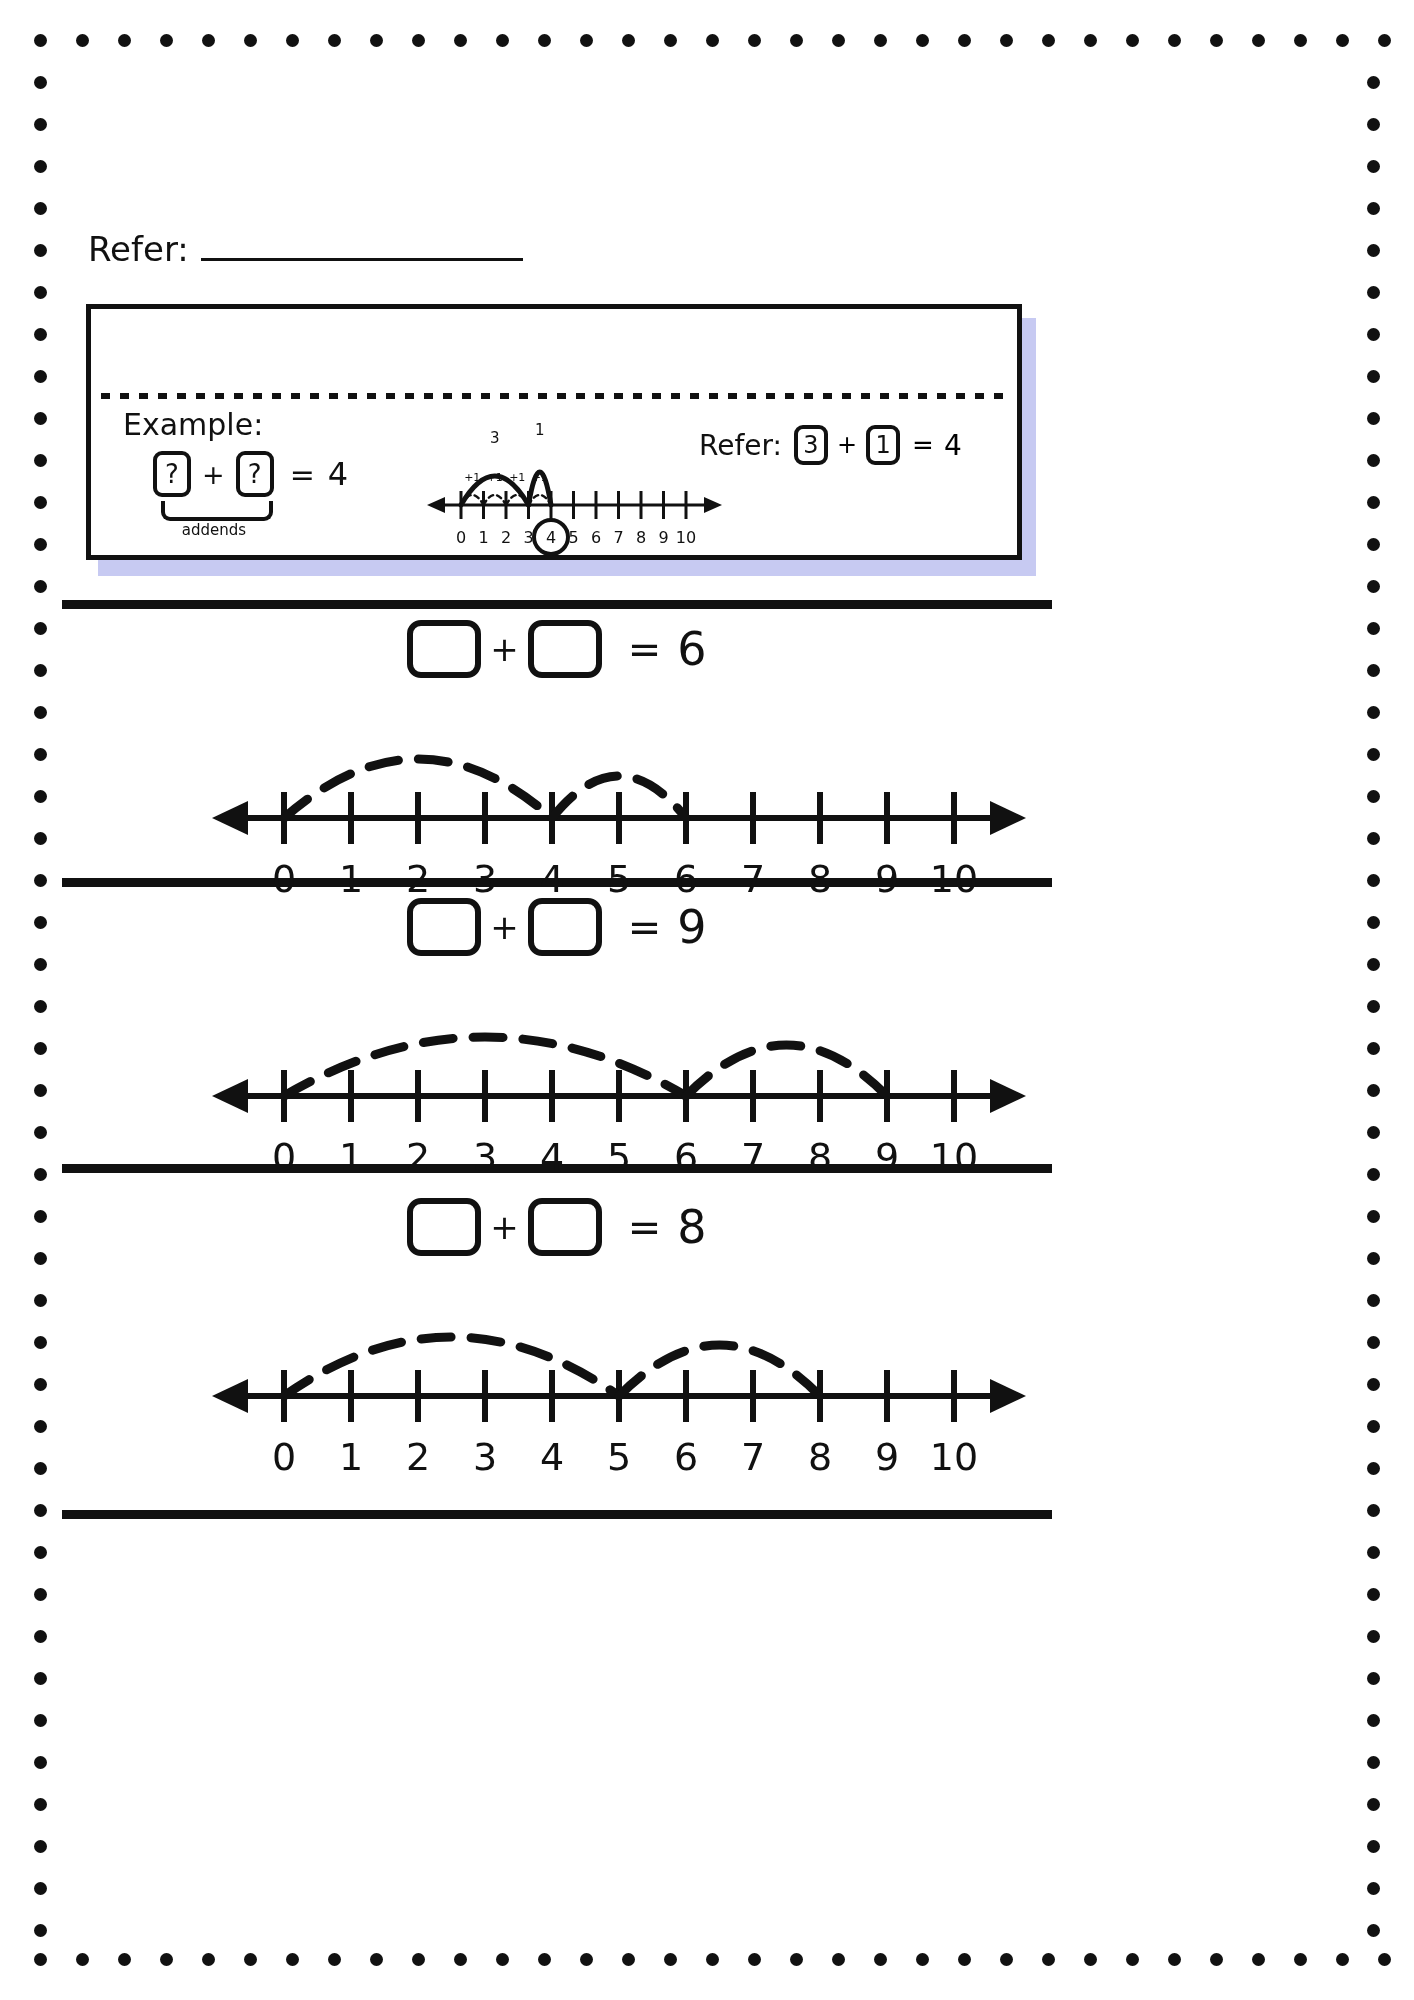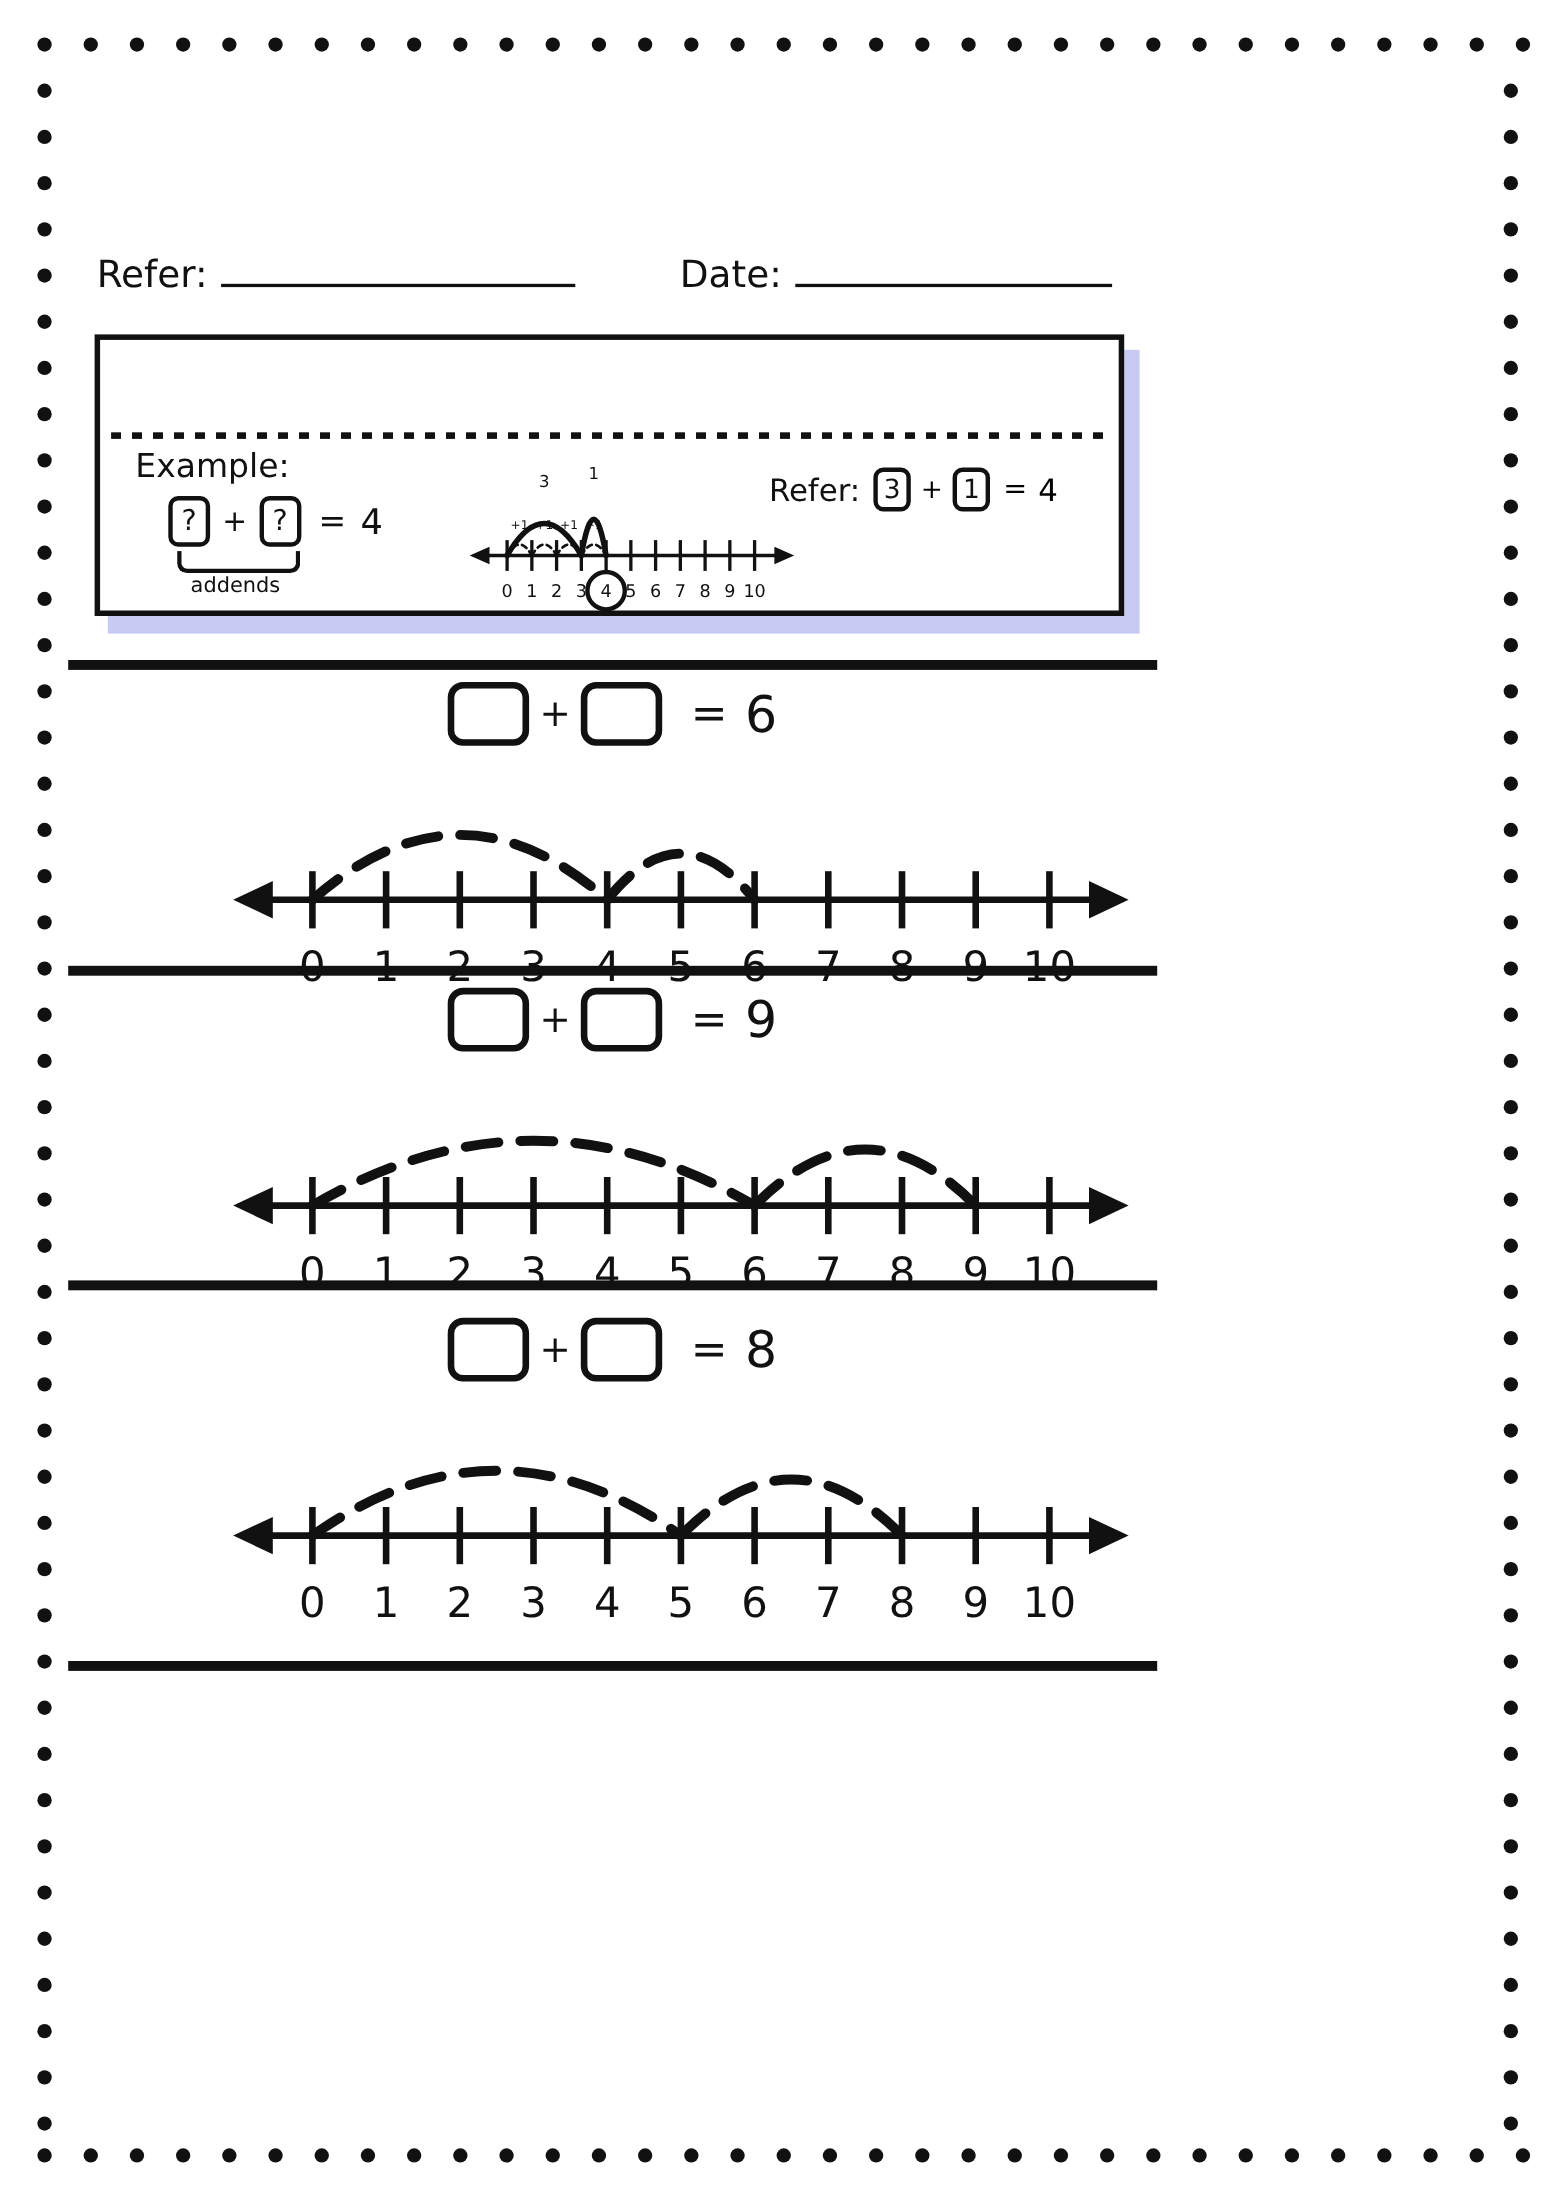--- a/index.html
+++ b/index.html
@@ -74,21 +74,21 @@
   }
   .ex-plus{font-size:27px;margin:0 11px;color:#111;}
   .ex-eqsign{font-size:30px;margin:0 13px 0 16px;color:#111;}
   .ex-sum{font-size:32px;color:#111;}
   .addbracket{
     position:absolute;left:70px;top:192px;width:104px;height:16px;
     border:4px solid #111;border-top:none;border-radius:0 0 9px 9px;
   }
   .addends-word{
     position:absolute;left:60px;top:212px;width:126px;text-align:center;
-    font-size:19px;color:#111;font-family:"DejaVu Sans",sans-serif;
+    font-size:15px;color:#111;font-family:"DejaVu Sans",sans-serif;
   }
 
   
   .ex-nl{position:absolute;left:330px;top:96px;width:300px;height:150px;}
 
   
   .ex-ans{position:absolute;left:608px;top:116px;display:flex;align-items:center;}
   .ex-ans-label{font-size:28px;color:#111;margin-right:12px;font-family:"DejaVu Sans",sans-serif;}
   .abox{
     width:34px;height:40px;border:4px solid #111;border-radius:9px;
@@ -285,24 +285,20 @@
       <div class="dot" style="left: 34px; top: 1924px;"></div>
       <div class="dot" style="left: 1367px; top: 1924px;"></div>
     </div>
 
 
   <div class="namerow">
     <div class="nd" style="left:0;top:0;">
       <span class="nd-label">Refer:</span>
       <span class="nd-line" style="width:322px;"></span>
     </div>
-    <div class="nd" style="left:530px;top:0;">
-      <span class="nd-label">Date:</span>
-      <span class="nd-line" style="width:288px;"></span>
-    </div>
   </div>
 
   <div class="instr-shadow"></div>
   <div class="instr">
     <div class="dashrule"></div>
     <div class="example-label">Example:</div>
 
     <div class="ex-eq">
       <span class="qbox">?</span>
       <span class="ex-plus">+</span>

